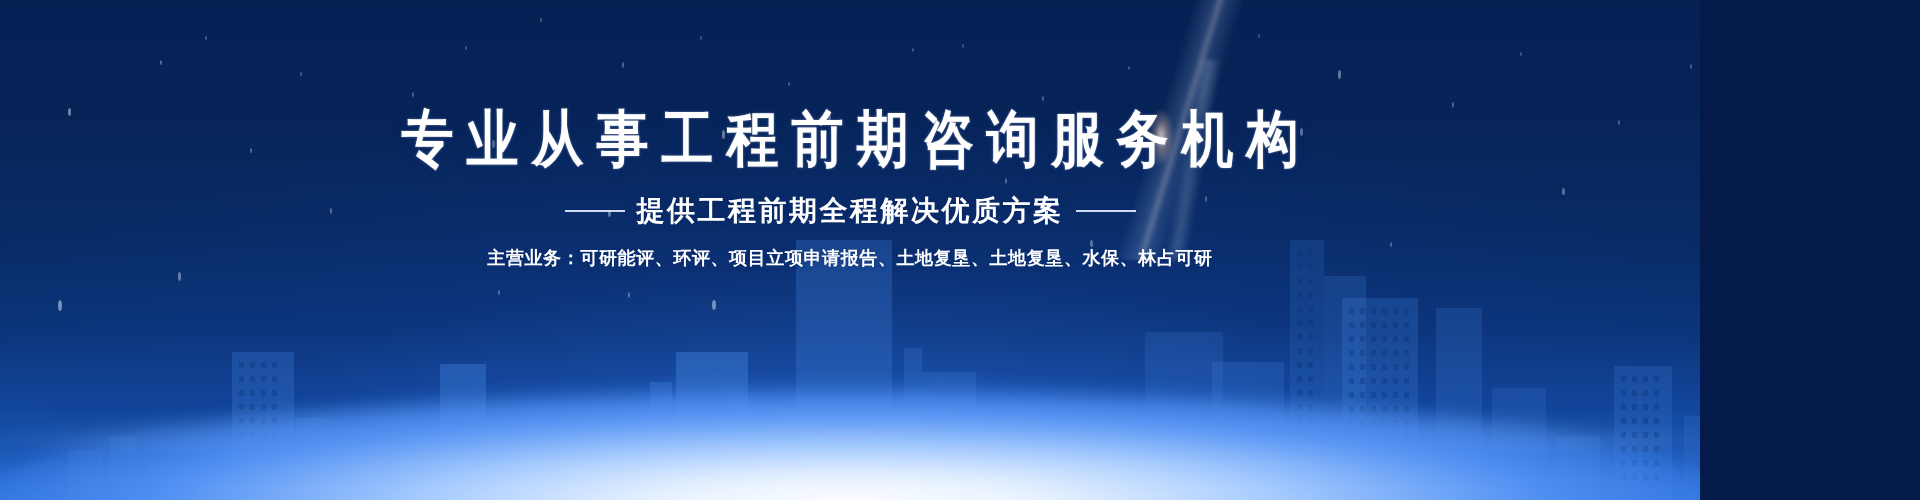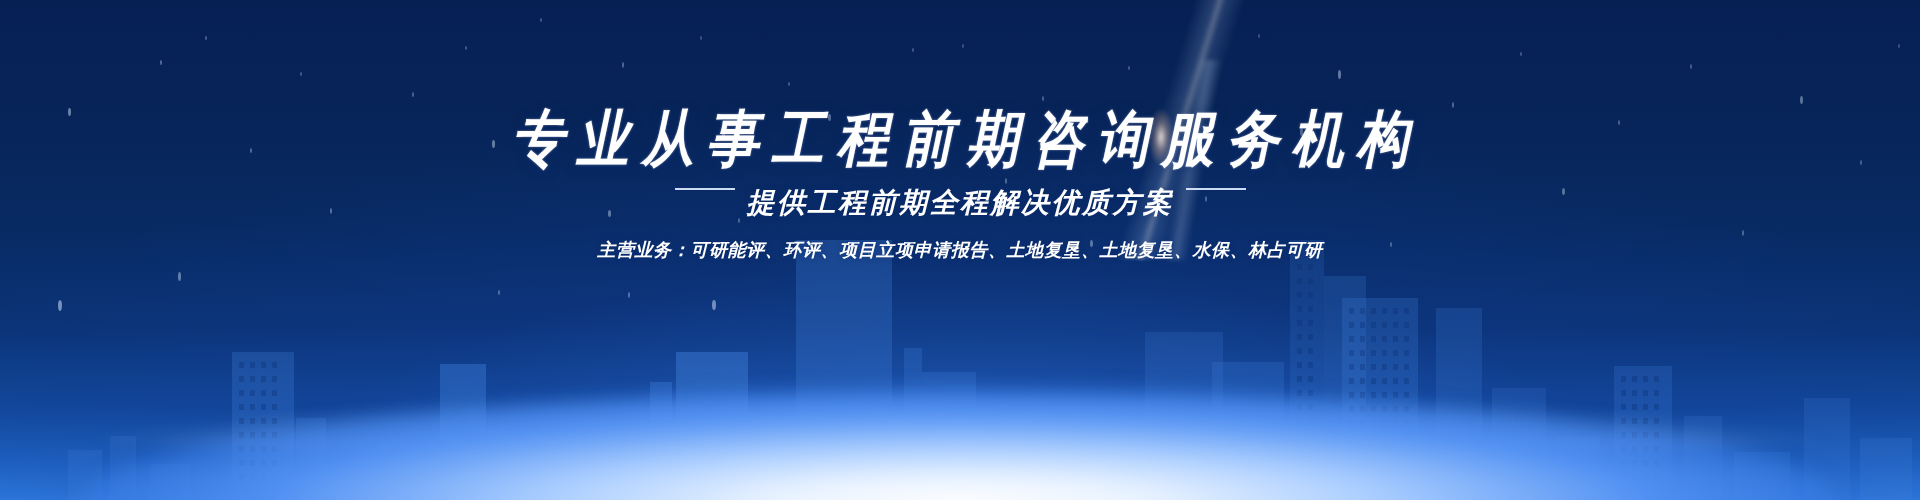--- a/index.html
+++ b/index.html
@@ -2,26 +2,25 @@
 <html><head>
 <meta charset="utf-8">
 <style>
   html,body{margin:0;padding:0;}
   body{
     width:1920px;height:500px;overflow:hidden;
     font-family:"Liberation Sans","DejaVu Sans",sans-serif;
     background:#041a4a;
   }
   .banner{
-    position:relative;width:1920px;height:500px;overflow:hidden;
+    position:relative;width:1700px;height:500px;overflow:hidden;
     background:
       radial-gradient(ellipse 1100px 320px at 50% 118%, rgba(210,232,255,0.95) 0%, rgba(120,175,255,0.55) 24%, rgba(40,95,200,0.18) 48%, rgba(10,40,110,0) 70%),
       radial-gradient(ellipse 1500px 520px at 50% 100%, rgba(45,110,215,0.55) 0%, rgba(20,60,150,0.22) 45%, rgba(8,32,92,0) 75%),
       linear-gradient(180deg, #062054 0%, #072458 22%, #082a63 45%, #0b3478 66%, #12489c 82%, #1f63c4 93%, #2f7ae0 100%);
-    font-style: italic;
   }
   
   .stars{position:absolute;inset:0;pointer-events:none;}
   .star{position:absolute;background:#cfe0f7;border-radius:50%;opacity:.55;}
   
   .streak{
     position:absolute;top:-40px;left:1065px;width:230px;height:300px;
     background:linear-gradient(107deg, rgba(255,255,255,0) 44%, rgba(190,220,255,0.16) 50%, rgba(255,255,255,0.30) 52%, rgba(190,220,255,0.14) 54%, rgba(255,255,255,0) 60%);
     filter:blur(1.2px);pointer-events:none;
   }
@@ -54,22 +53,22 @@
   .content{position:absolute;inset:0;display:flex;flex-direction:column;align-items:center;}
   .headline{
     margin-top:108px;
     font-size:52px;line-height:52px;font-weight:700;
     color:#ffffff;letter-spacing:13px;
     transform:scaleY(1.18);transform-origin:center top;
     text-shadow:0 0 2px rgba(255,255,255,.45), 0 2px 10px rgba(10,40,110,.55);
     white-space:nowrap;padding-left:13px;
   }
   .sub-row{
-    display:flex;align-items:flex-start;justify-content:center;gap:12px;
-    margin-top:28px;
+    display:flex;align-items:center;justify-content:center;gap:12px;
+    margin-top:36px;
   }
   .dash{width:60px;height:2px;background:rgba(222,236,255,.92);}
   .subtitle{
     font-size:28px;line-height:30px;font-weight:600;color:#ffffff;
     letter-spacing:2.5px;white-space:nowrap;
     text-shadow:0 1px 6px rgba(10,40,110,.5);
   }
   .biz{
     margin-top:22px;
     font-size:18px;line-height:20px;font-weight:700;color:#ffffff;

